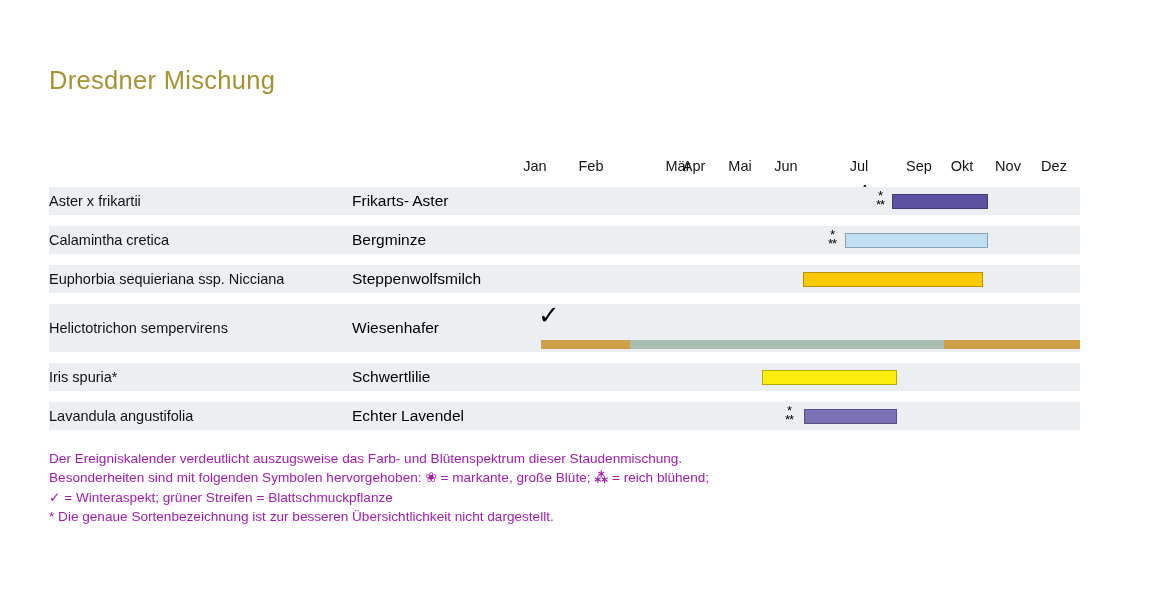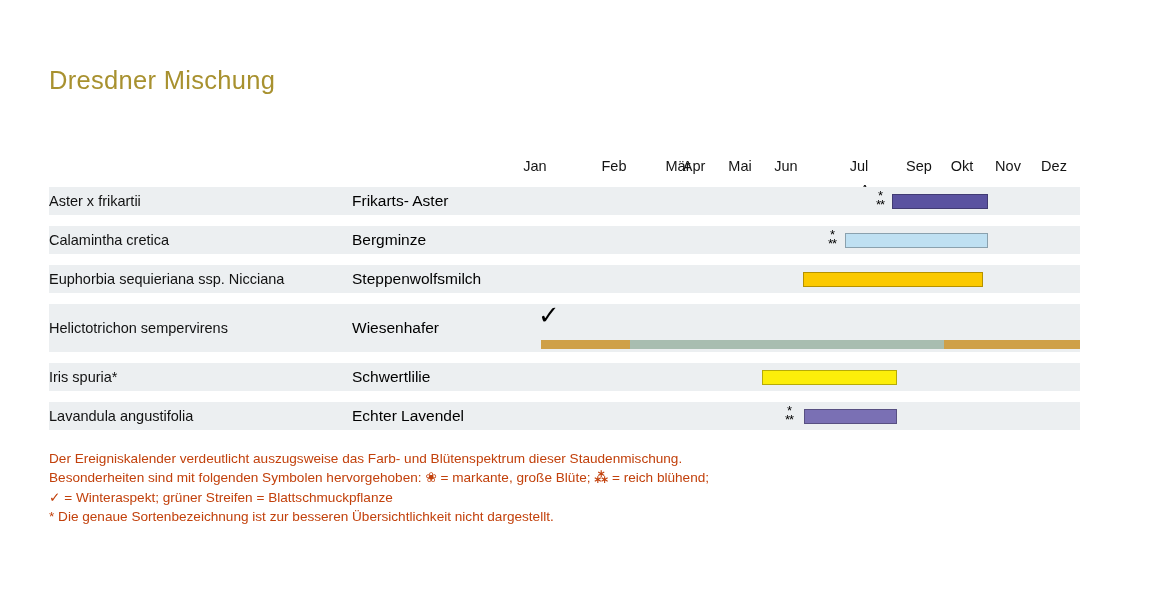--- a/index.html
+++ b/index.html
@@ -142,41 +142,41 @@
   }
 
   
   .legend {
     position: absolute;
     left: 49px;
     top: 449px;
     width: 900px;
     font-size: 13.6px;
     line-height: 1.42;
-    color: #c2410c;
+    color: #a21caf;
   }
   .legend-line {
     white-space: nowrap;
   }
   .legend-glyph {
     font-weight: 700;
   }
 </style>
 </head>
 <body>
 
 <div class="title-block">
   <div class="title-line">Dresdner Mischung</div>
 </div>
 
 <div class="calendar">
 
   <div class="month-header" id="month-header">
       <div class="month-label" style="left: 486px;">Jan</div>
-      <div class="month-label" style="left: 565px;">Feb</div>
+      <div class="month-label" style="left: 542px;">Feb</div>
       <div class="month-label" style="left: 629px;">Mär</div>
       <div class="month-label" style="left: 645px;">Apr</div>
       <div class="month-label" style="left: 691px;">Mai</div>
       <div class="month-label" style="left: 737px;">Jun</div>
       <div class="month-label" style="left: 778px; margin-left: 32px;">Jul</div>
       <div class="month-label" style="left: 824px; margin-top: 24px;">Aug</div>
       <div class="month-label" style="left: 870px;">Sep</div>
       <div class="month-label" style="left: 913px;">Okt</div>
       <div class="month-label" style="left: 959px;">Nov</div>
       <div class="month-label" style="left: 1005px;">Dez</div>

